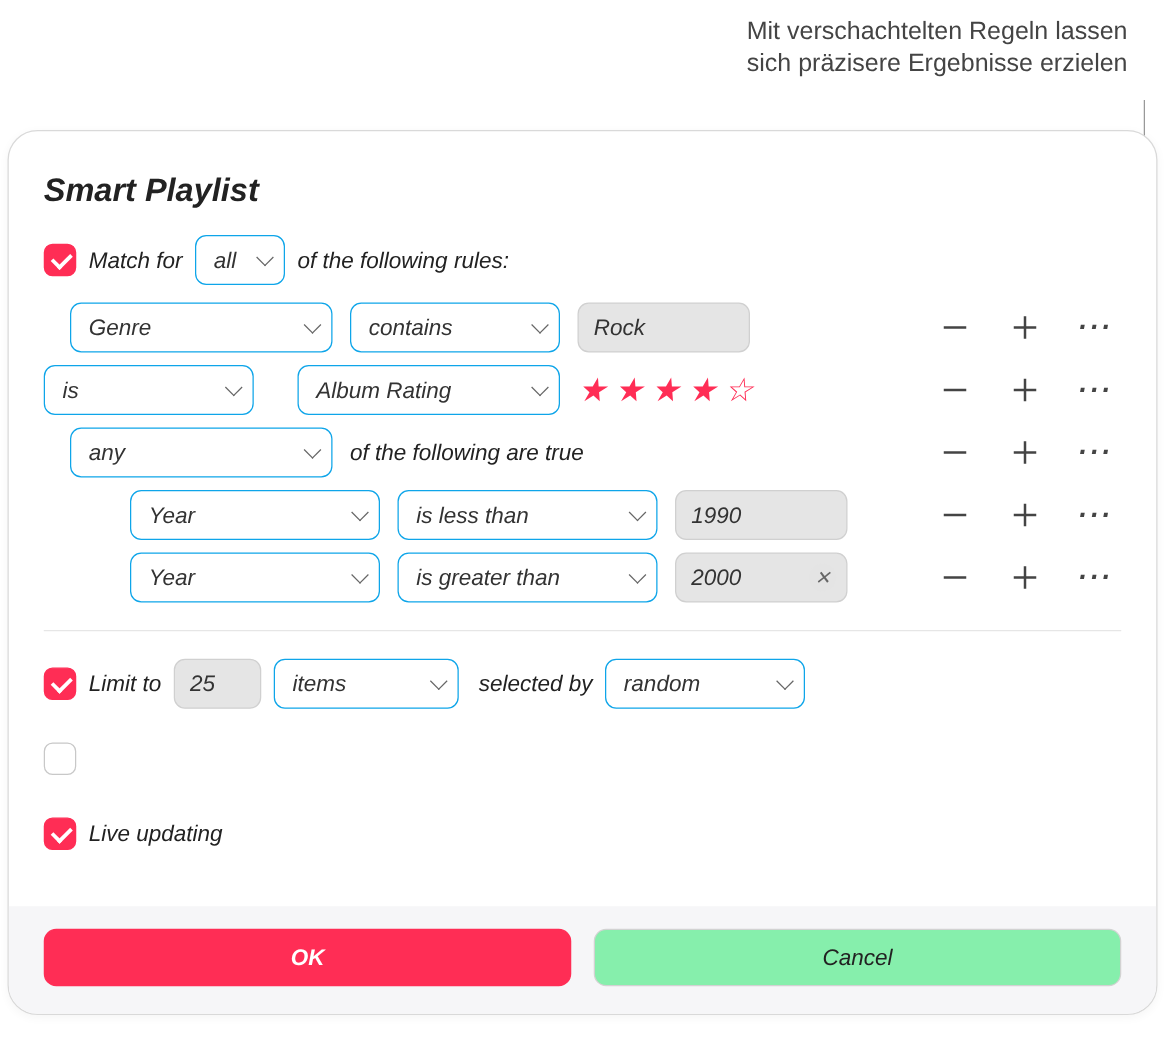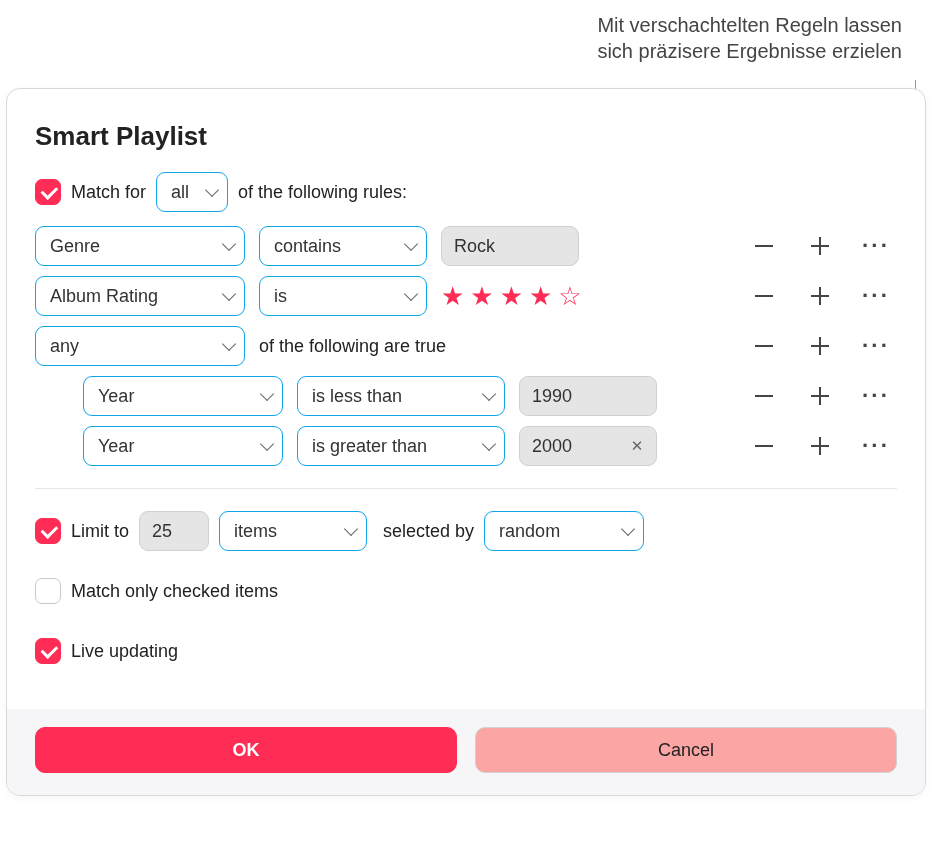--- a/index.html
+++ b/index.html
@@ -32,27 +32,28 @@
     right: 28px;
     top: 380px;
     width: 18px;
     height: 108px;
     border-right: 1px solid #999;
     border-top: 1px solid #999;
     border-bottom: 1px solid #999;
   }
   .dialog {
     position: absolute;
-    left: 6px; top: 88px;
+    left: 6px; top: 104px;
     width: 920px;
     border: 1px solid #d9d9d9;
-    border-radius: 14px;
+    border-radius: 24px;
     background: #fff;
     box-shadow: 0 2px 8px rgba(0,0,0,.04);
     overflow: hidden;
+    font-style: italic;
   }
   .dialog-body {
     padding: 24px 28px 18px 28px;
   }
   h2.title {
     margin: 8px 0 20px 0;
     font-size: 26px;
     font-weight: 700;
   }
   .row {
@@ -133,21 +134,21 @@
     display: flex;
     flex-direction: column;
     gap: 10px;
   }
   .rule {
     display: flex;
     align-items: center;
     gap: 14px;
   }
   .rule.nested { padding-left: 48px; }
-  .rule .cell-attr { width: 210px; }
+  .rule .cell-attr { width: 210px; margin-left: 21px; }
   .rule.nested .cell-attr { width: 200px; }
   .rule .cell-op { width: 168px; }
   .rule.nested .cell-op { width: 208px; }
   .rule .cell-val { width: 138px; }
   .controls {
     margin-left: auto;
     display: flex;
     align-items: center;
     gap: 22px;
     padding-right: 4px;
@@ -185,21 +186,21 @@
     background: #f6f6f8;
     padding: 18px 28px 22px;
     display: flex;
     gap: 18px;
   }
   .btn {
     flex: 1;
     height: 46px;
     border-radius: 10px;
     border: 1px solid #d2d2d2;
-    background: #fca5a5;
+    background: #86efac;
     font-size: 18px;
     display: flex;
     align-items: center; justify-content: center;
     color: #222;
   }
   .btn.primary {
     background: #ff2d55;
     color: #fff;
     border-color: #ff2d55;
     font-weight: 600;
@@ -246,26 +247,26 @@
           <span>Rock</span>
         </span>
         <div class="controls">
           <span class="icon-btn minus"></span>
           <span class="icon-btn plus"></span>
           <span class="icon-btn more">···</span>
         </div>
       </div>
 
       <div class="rule">
-        <span class="select cell-attr">
-          <span>Album Rating</span>
-          <span class="chev"></span>
-        </span>
         <span class="select cell-op">
           <span>is</span>
+          <span class="chev"></span>
+        </span>
+        <span class="select cell-attr">
+          <span>Album Rating</span>
           <span class="chev"></span>
         </span>
         <span class="stars">
           <span class="star filled"></span>
           <span class="star filled"></span>
           <span class="star filled"></span>
           <span class="star filled"></span>
           <span class="star empty"></span>
         </span>
         <div class="controls">
@@ -345,21 +346,20 @@
         </span>
         <span class="static" style="margin-left:6px">selected by</span>
         <span class="select" style="width:160px">
           <span>random</span>
           <span class="chev"></span>
         </span>
       </div>
 
       <div class="row">
         <span class="checkbox"></span>
-        <span class="static">Match only checked items</span>
       </div>
 
       <div class="row">
         <span class="checkbox checked"></span>
         <span class="static">Live updating</span>
       </div>
 
     </div>
 
   </div>

